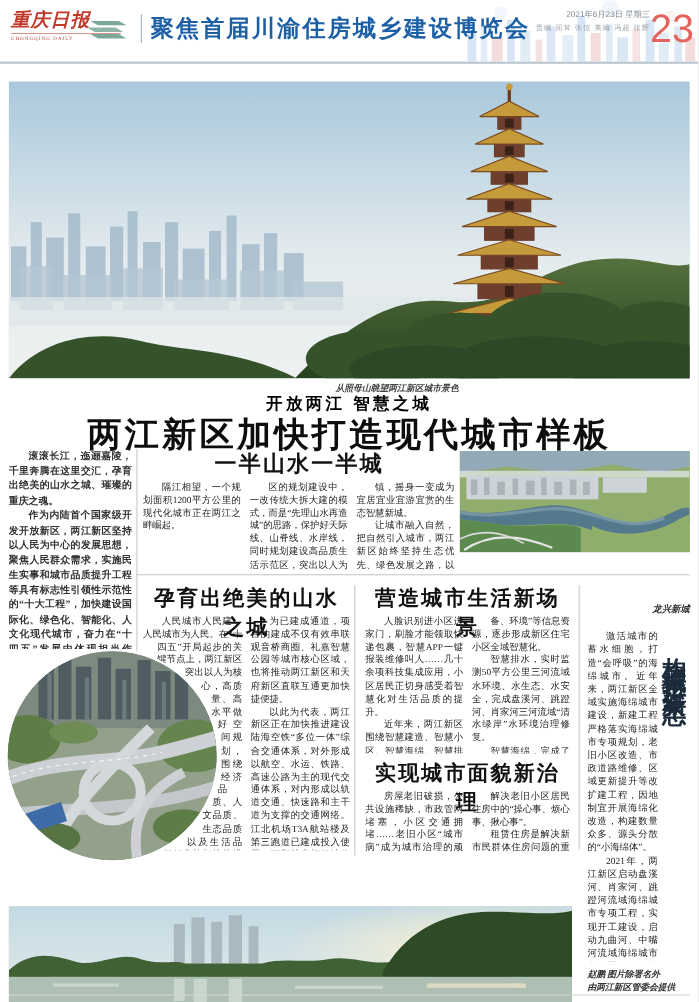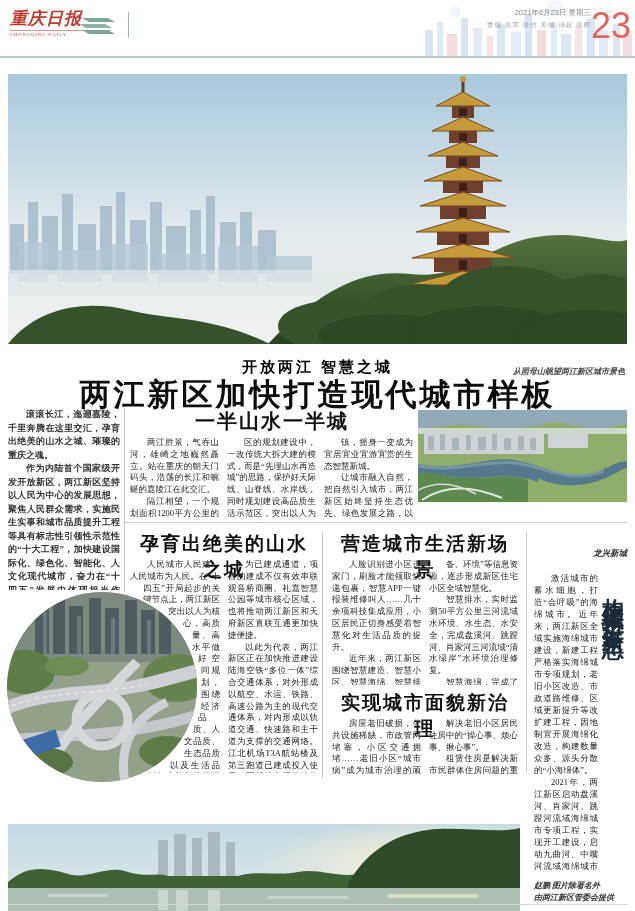--- a/index.html
+++ b/index.html
@@ -18,22 +18,22 @@
               color:#1c5fa5;letter-spacing:2px;white-space:nowrap;}
   #date-block{right:44px;top:8px;text-align:right;font-family:"Liberation Sans",sans-serif;}
   #date-line{font-size:7.5px;color:#808a92;}
   #credits-line{font-size:6.5px;color:#9aa3aa;margin-top:3px;letter-spacing:1px;}
   #page-number{right:4px;top:0px;font-family:"Liberation Sans",sans-serif;font-size:36px;
                color:#e4635c;line-height:52px;}
   #header-art{right:0;top:0;opacity:.85;}
   #rule-top{left:0;top:56px;width:635px;height:2px;background:#b9c6cf;}
   
   #lead-photo{left:8px;top:74px;width:619px;height:270px;overflow:hidden;background:#cfdde6;}
-  #lead-caption{right:10px;top:347px;width:320px;text-align:right;font-size:8px;font-style:italic;
-                font-weight:bold;color:#444;margin-top:19px;}
+  #lead-caption{right:10px;top:347px;width:320px;font-size:8px;font-style:italic;
+                font-weight:bold;color:#444;}
   #kicker{left:0;top:358px;width:635px;text-align:center;font-family:"Liberation Sans",sans-serif;
           font-size:15px;font-weight:600;color:#000000;letter-spacing:3px;}
   #headline{left:0;top:374px;width:635px;text-align:center;font-family:"Liberation Sans",sans-serif;
             font-size:31px;font-weight:bold;color:#0d0d0d;letter-spacing:3px;}
   
   .body-txt p{margin:0;text-indent:2em;text-align:justify;}
   #intro{left:8px;top:408px;width:112px;height:182px;font-size:9px;line-height:13.5px;
          font-weight:600;color:#333;overflow:hidden;}
   .v-div{width:1px;background:#c9c9c9;}
   .h-div{height:1px;background:#c9c9c9;}
@@ -107,20 +107,21 @@
       <div id="paper-name">重庆日报</div>
       <div id="paper-eng">CHONGQING DAILY</div>
     </div>
     <div id="expo-wrap" class="abs">
       <svg width="44" height="26" viewBox="0 0 44 26">
         <path d="M6,6 h26 l7,4 h-26 z" fill="#7da79b"></path>
         <path d="M3,12 h26 l7,4 h-26 z" fill="#8fb3a8"></path>
         <path d="M6,18 h26 l7,4 h-26 z" fill="#7da79b"></path>
       </svg>
       <div id="expo-divider"></div>
+      <div id="expo-title">聚焦首届川渝住房城乡建设博览会</div>
     </div>
     <div id="date-block" class="abs">
       <div id="date-line">2021年6月23日 星期三</div>
       <div id="credits-line">责编 屈茸 张信 美编 冯超 张辉</div>
     </div>
     <div id="page-number" class="abs">23</div>
   </div>
   <div id="rule-top" class="abs"></div>
 
   <div id="lead-photo" class="abs">
@@ -219,21 +220,20 @@
 
   <div id="intro" class="abs body-txt">
     <p>滚滚长江，迤逦嘉陵，千里奔腾在这里交汇，孕育出绝美的山水之城、璀璨的重庆之魂。</p>
     <p>作为内陆首个国家级开发开放新区，两江新区坚持以人民为中心的发展思想，聚焦人民群众需求，实施民生实事和城市品质提升工程等具有标志性引领性示范性的“十大工程”，加快建设国际化、绿色化、智能化、人文化现代城市，奋力在“十四五”发展中体现担当作为。</p>
   </div>
   <div class="abs v-div" style="left:124px;top:408px;height:184px;"></div>
 
   <div id="a1-title" class="abs sec-title">一半山水一半城</div>
   <div id="a1-cols" class="abs body-txt">
     <div class="col">
-      <p>两江胜景，气吞山河，雄崎之地巍然矗立。站在重庆的朝天门码头，浩荡的长江和蜿蜒的嘉陵江在此交汇。</p>
       <p>隔江相望，一个规划面积1200平方公里的现代化城市正在两江之畔崛起。</p>
 
     </div>
     <div class="col">
       <p>区的规划建设中，一改传统大拆大建的模式，而是“先理山水再造城”的思路，保护好天际线、山脊线、水岸线，同时规划建设高品质生活示范区，突出以人为核心完善城市品质配套，推动“人产城景”融合。</p>
 
     </div>
     <div class="col">
       <p>镇，摇身一变成为宜居宜业宜游宜赏的生态智慧新城。</p>
       <p>让城市融入自然，把自然引入城市，两江新区始终坚持生态优先、绿色发展之路，以国际化、绿色化、智能化、人文化为方向，加快建设“两江之城”，努力打造成为公园城市和智慧城市样板。</p>

